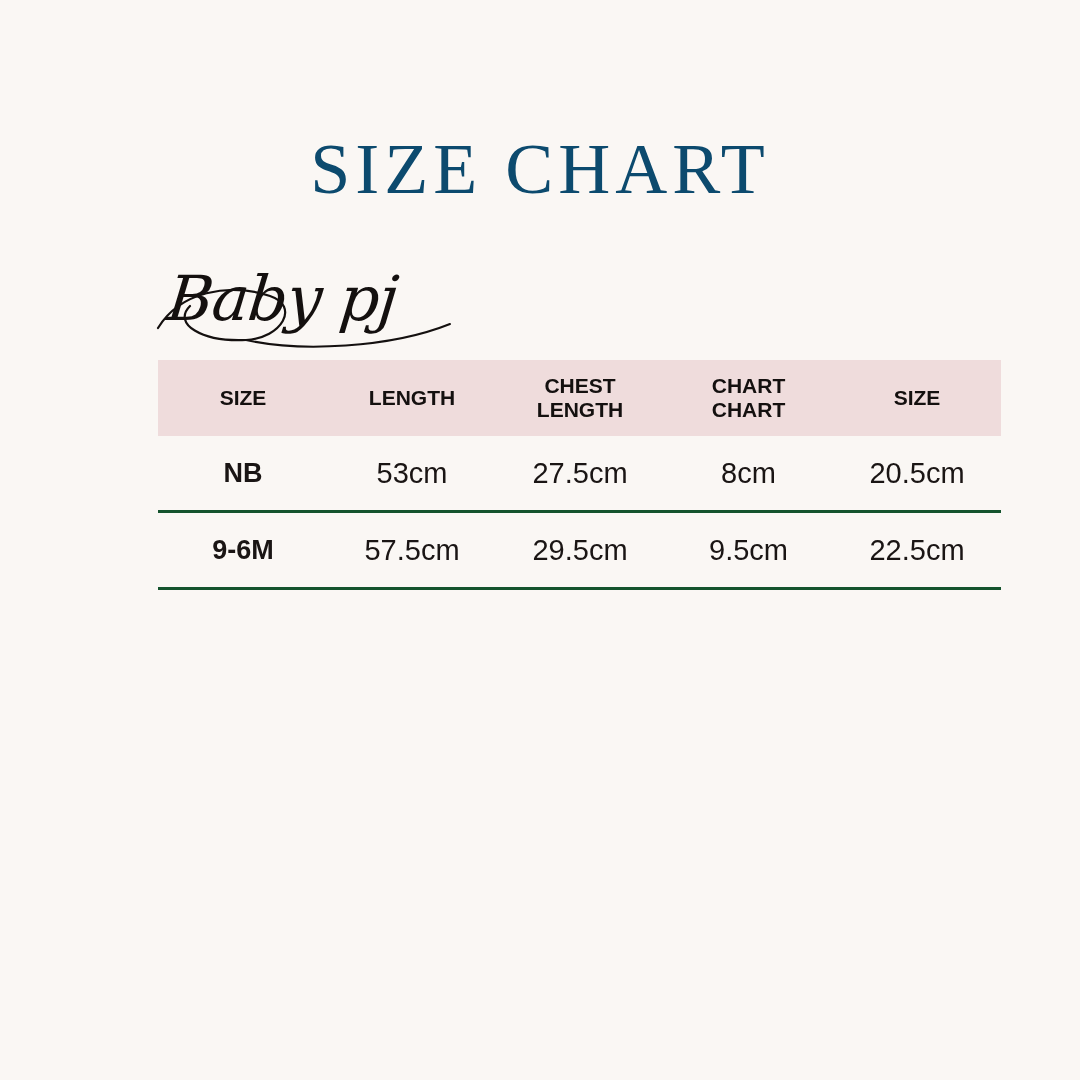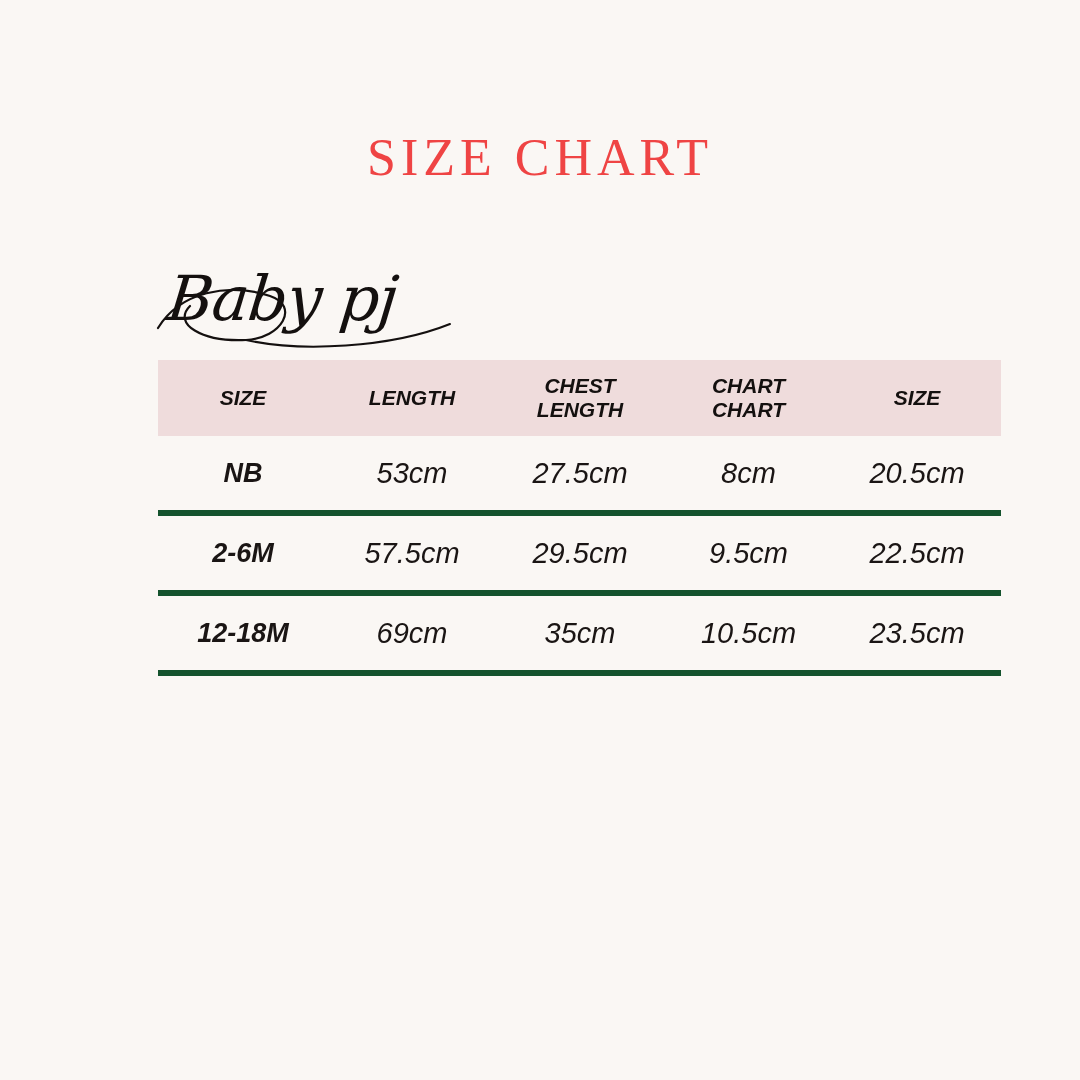--- a/index.html
+++ b/index.html
@@ -19,23 +19,23 @@
     height: 1080px;
     background: #faf7f4;
   }
   .title {
     position: absolute;
     top: 128px;
     left: 0;
     width: 1080px;
     text-align: center;
     font-family: "Liberation Serif", serif;
-    font-size: 52px;
+    font-size: 72px;
     letter-spacing: 5px;
-    color: #ef4444;
+    color: #0c4a6e;
     font-weight: 400;
   }
   .script-label {
     position: absolute;
     top: 262px;
     left: 168px;
     font-family: "DejaVu Serif", serif;
     font-style: italic;
     font-size: 62px;
     color: #14100f;
@@ -53,39 +53,38 @@
   .table-wrap {
     position: absolute;
     top: 360px;
     left: 158px;
     width: 783px;
   }
   table.size-table {
     border-collapse: collapse;
     width: 783px;
     table-layout: fixed;
-    font-style: italic;
   }
   table.size-table thead th {
     background: #efdcdc;
     color: #14100f;
     font-size: 21px;
     font-weight: bold;
     height: 68px;
     line-height: 1.15;
     text-align: center;
     padding: 4px 6px;
     border: none;
   }
   table.size-table tbody td {
     height: 74px;
     text-align: center;
     font-size: 29px;
     color: #1a1514;
-    border-bottom: 6px solid #14532d;
+    border-bottom: 3px solid #14532d;
     padding: 0;
     font-weight: 400;
   }
   table.size-table tbody td.size-col {
     font-weight: bold;
     font-size: 27px;
   }
   .col-size { width: 158px; }
   .col-length { width: 156px; }
   .col-sleeve { width: 156px; }
@@ -131,30 +130,23 @@
       </thead>
       <tbody>
         <tr>
           <td class="size-col">NB</td>
           <td>53cm</td>
           <td>27.5cm</td>
           <td>8cm</td>
           <td>20.5cm</td>
         </tr>
         <tr>
-          <td class="size-col">2-6M</td>
+          <td class="size-col">9-6M</td>
           <td>57.5cm</td>
           <td>29.5cm</td>
           <td>9.5cm</td>
           <td>22.5cm</td>
-        </tr>
-        <tr>
-          <td class="size-col">12-18M</td>
-          <td>69cm</td>
-          <td>35cm</td>
-          <td>10.5cm</td>
-          <td>23.5cm</td>
         </tr>
       </tbody>
     </table>
   </div>
 
 </div>
 
 </body></html>

